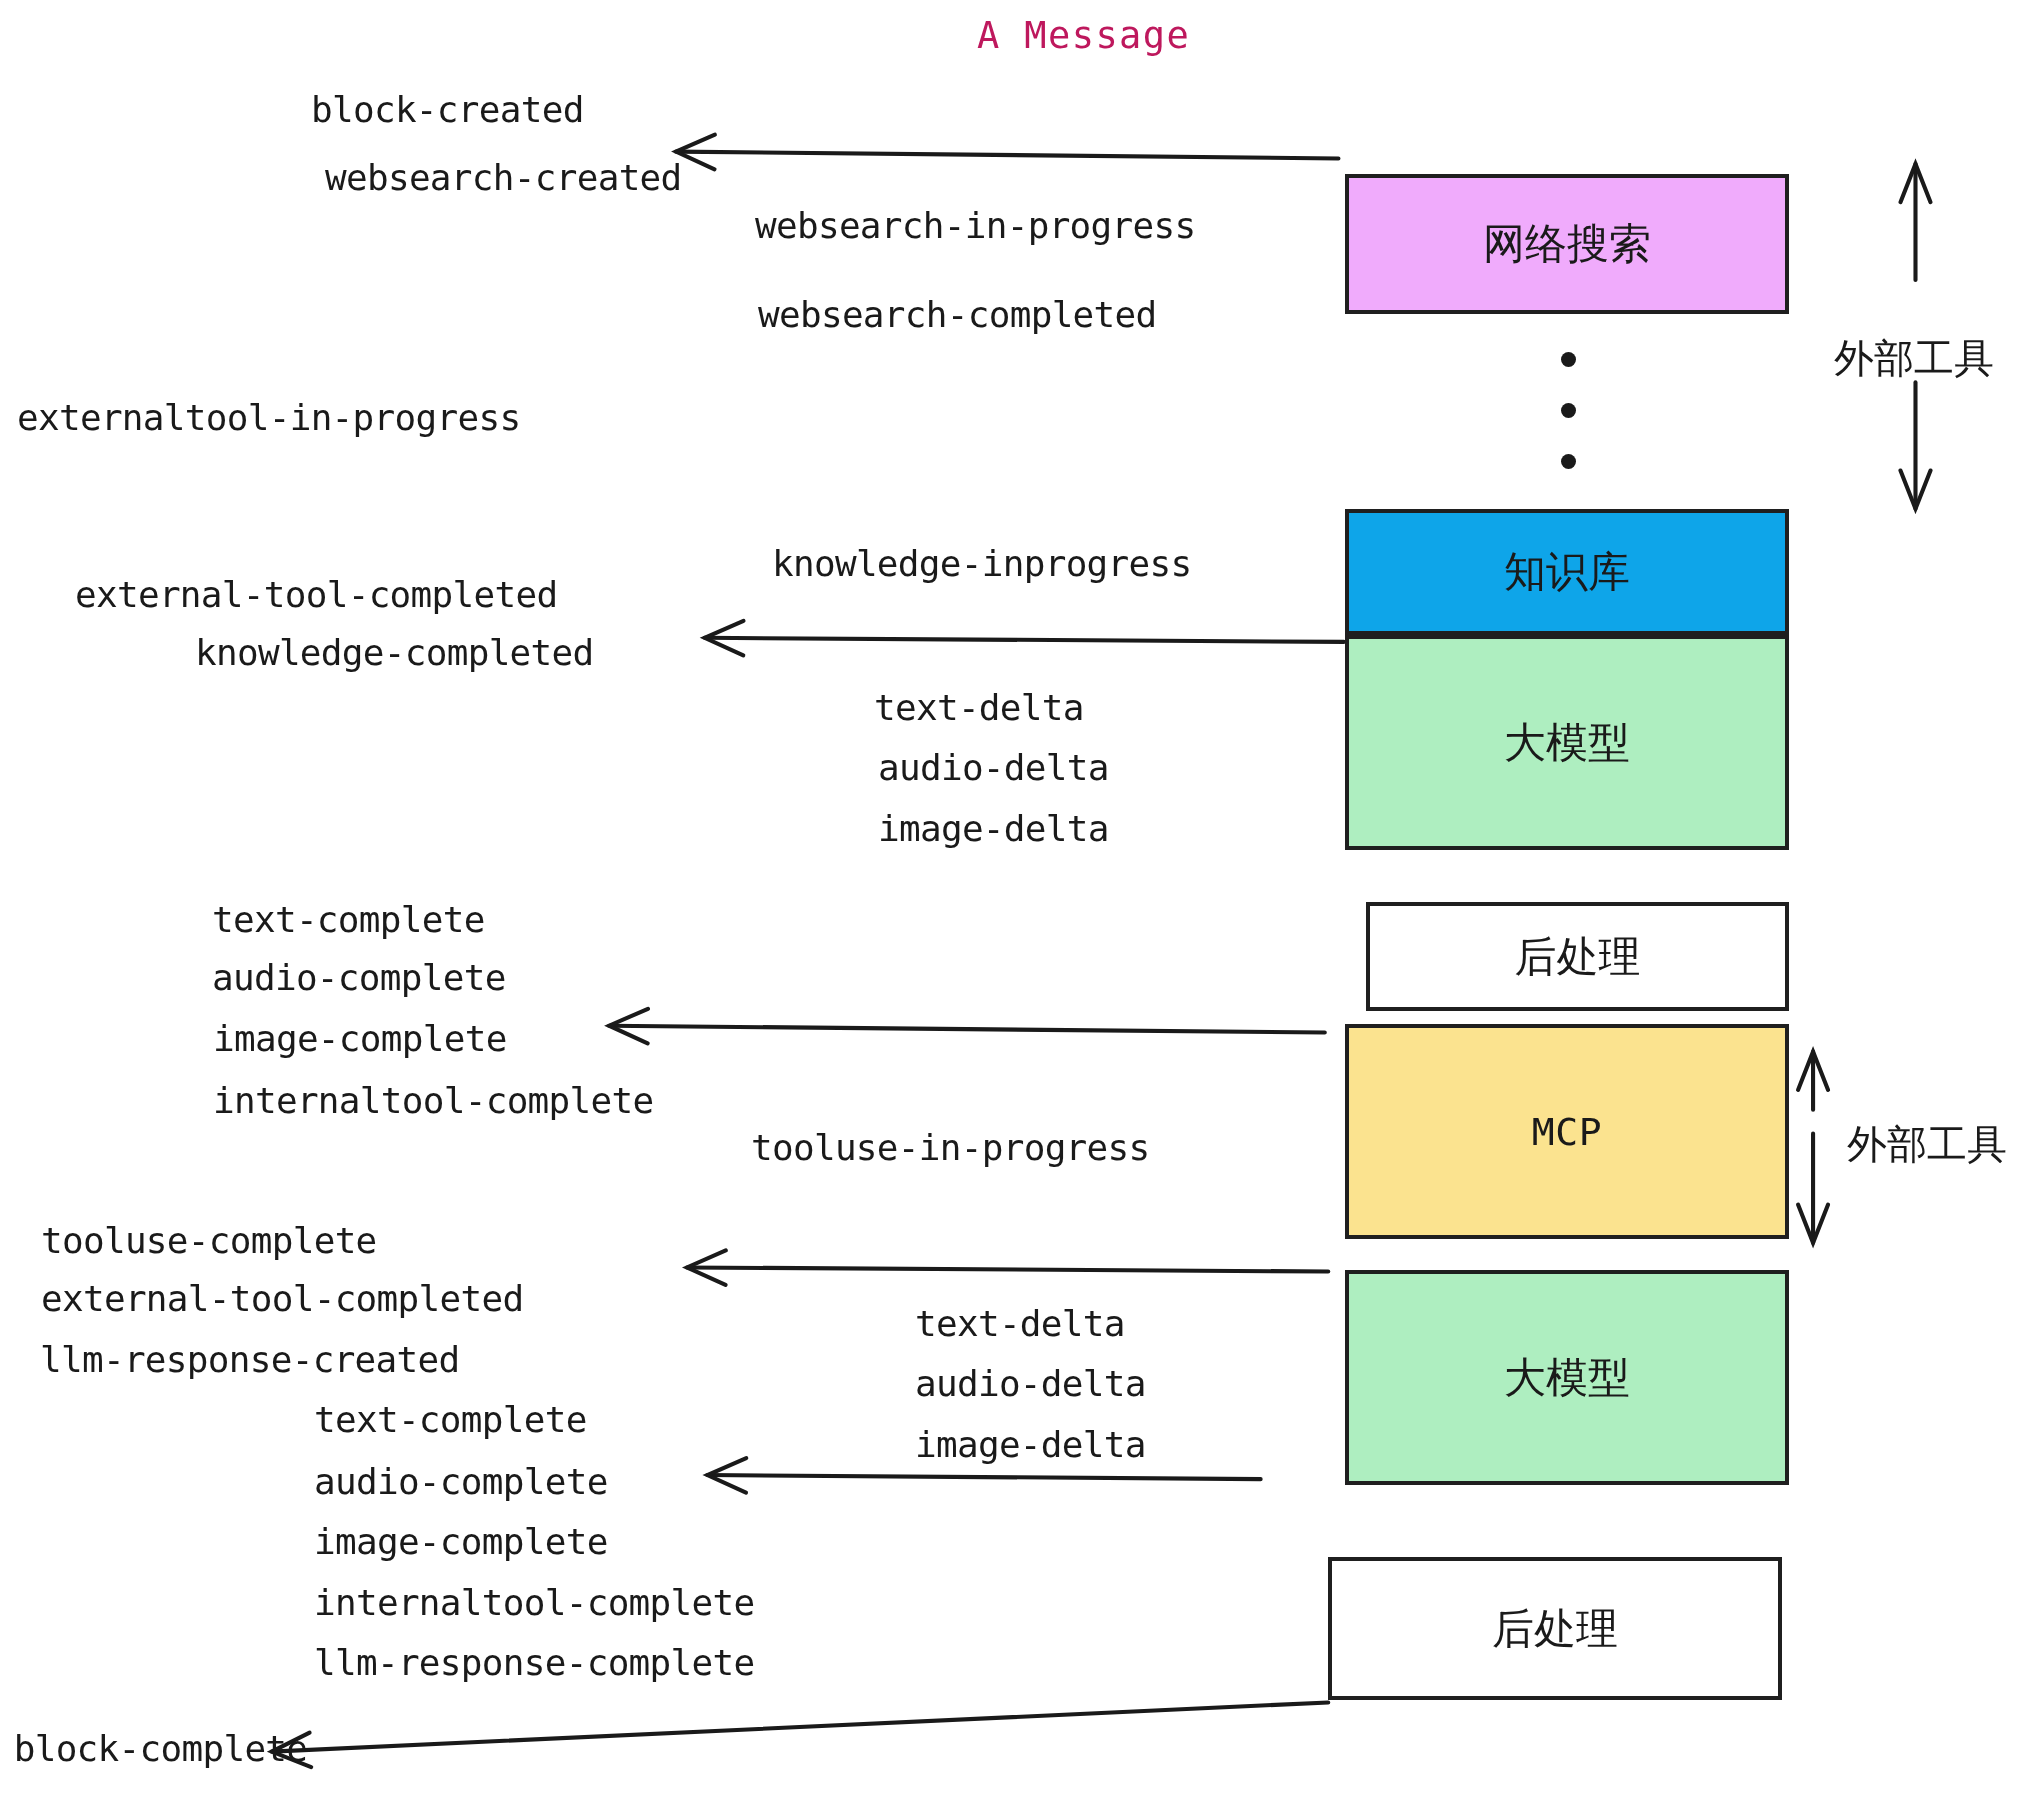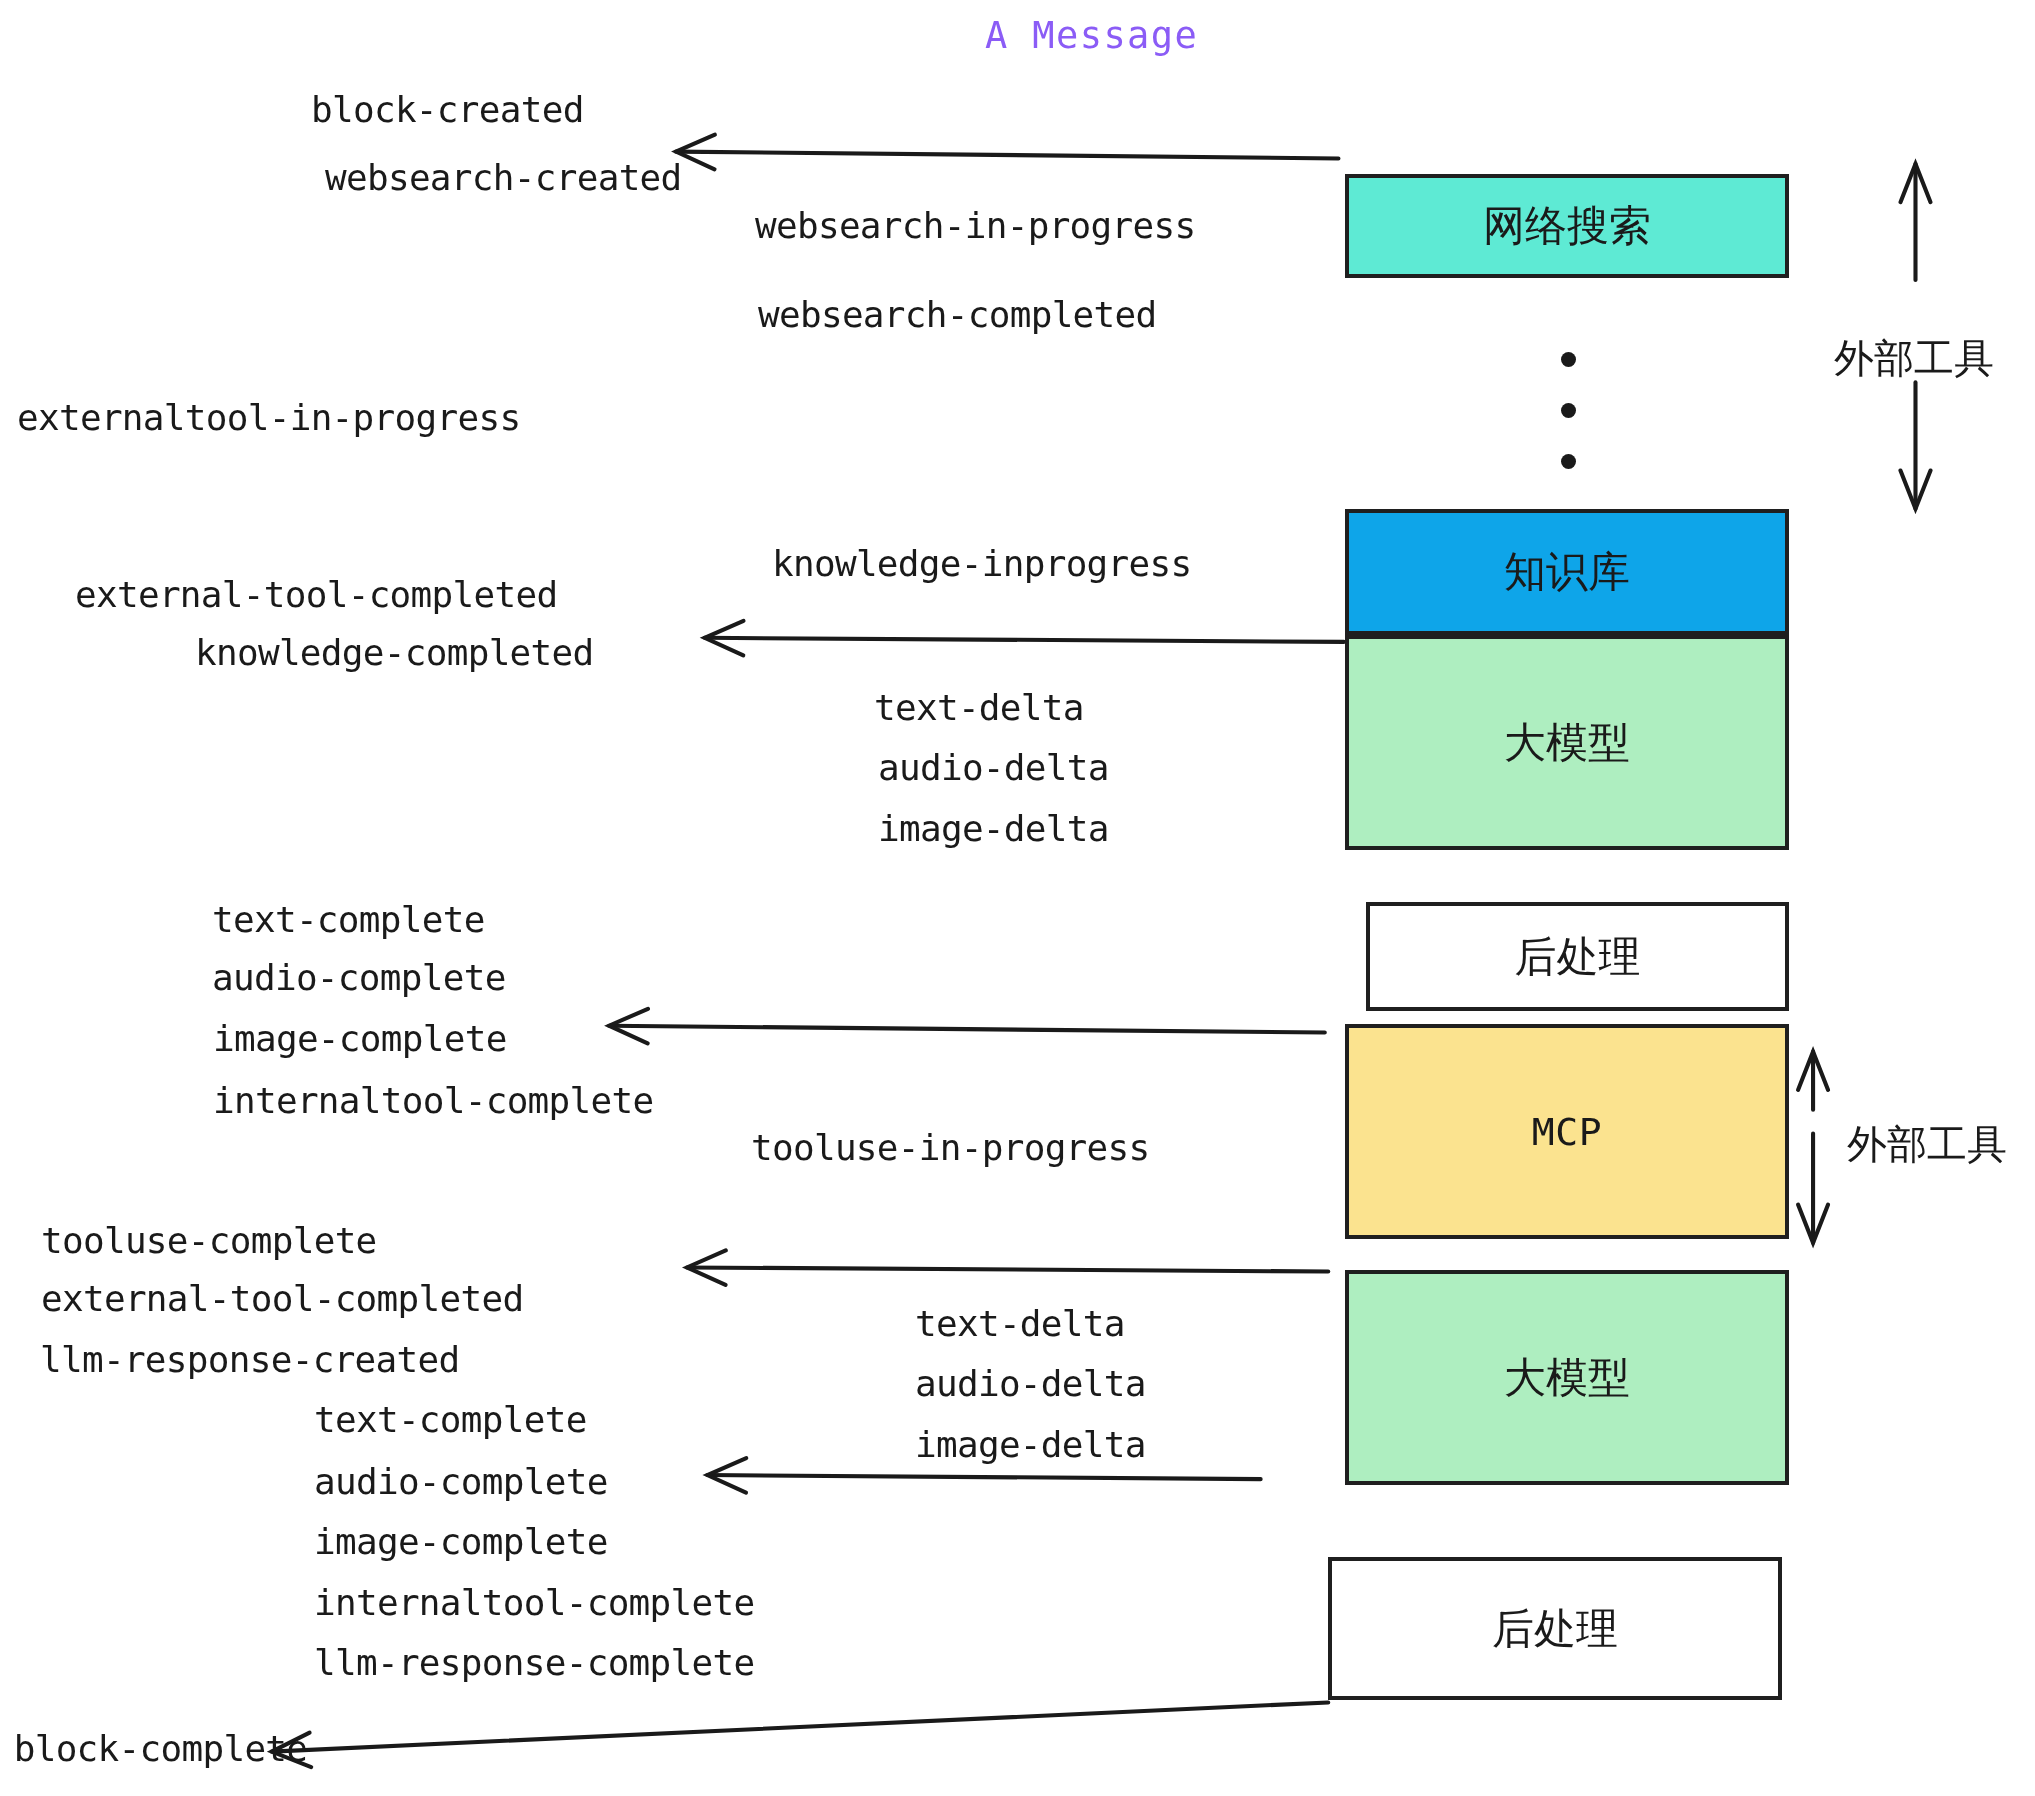--- a/index.html
+++ b/index.html
@@ -4,21 +4,21 @@
 <style>
   html,body{margin:0;padding:0;background:#fff;}
   body{width:2035px;height:1796px;position:relative;
        font-family:"DejaVu Sans Mono","Liberation Mono",monospace;color:#1a1a1a;}
   #stage{position:absolute;left:0;top:0;width:2035px;height:1796px;overflow:hidden;}
   svg.lines{position:absolute;left:0;top:0;width:2035px;height:1796px;pointer-events:none;}
   .lbl{position:absolute;white-space:pre;font-size:36px;line-height:1.0;
        font-family:"DejaVu Sans Mono","Liberation Mono",monospace;color:#1a1a1a;
        letter-spacing:-0.7px;}
   .title{position:absolute;font-size:37px;font-family:"DejaVu Sans Mono","Liberation Mono",monospace;
-         letter-spacing:1.4px;color:#8b5cf6;white-space:pre;margin-left:8px;}
+         letter-spacing:1.4px;color:#be185d;white-space:pre;}
   .box{position:absolute;border:4.1px solid #1f1f1f;box-sizing:border-box;
        display:flex;align-items:center;justify-content:center;
        font-family:"DejaVu Sans","Liberation Sans",sans-serif;font-size:42px;color:#1a1a1a;}
   .box.mcp{font-family:"DejaVu Sans Mono","Liberation Mono",monospace;font-size:38px;letter-spacing:0.7px;}
   .cn{position:absolute;font-family:Liberation Mono, monospace;
       font-size:40px;color:#1a1a1a;white-space:pre;}
   .dot{position:absolute;width:15px;height:15px;border-radius:50%;background:#1a1a1a;}
 </style>
 </head>
 <body>
@@ -53,21 +53,21 @@
         <line x1="2805" y1="560" x2="2805" y2="745"></line>
         <path d="M 2783 689 L 2805 745 L 2827 689"></path>
         <line x1="2655" y1="1625" x2="2655" y2="1540"></line>
         <path d="M 2633 1596 L 2655 1540 L 2677 1596"></path>
         <line x1="2655" y1="1660" x2="2655" y2="1820"></line>
         <path d="M 2633 1764 L 2655 1820 L 2677 1764"></path>
       </g>
   </svg>
 
   <div id="box-layer">
-      <div class="box" style="left: 1345px; top: 174px; width: 444px; height: 104px; background: #5eead4;">
+      <div class="box" style="left: 1345px; top: 174px; width: 444px; height: 140px; background: #f0abfc;">
         <span>网络搜索</span>
       </div>
       <div class="box" style="left: 1345px; top: 509px; width: 444px; height: 126px; background: #0ea5e9;">
         <span>知识库</span>
       </div>
       <div class="box" style="left: 1345px; top: 635px; width: 444px; height: 215px; background: rgb(174, 238, 192);">
         <span>大模型</span>
       </div>
       <div class="box" style="left: 1366px; top: 902px; width: 423px; height: 109px; background: rgb(255, 255, 255);">
         <span>后处理</span>

